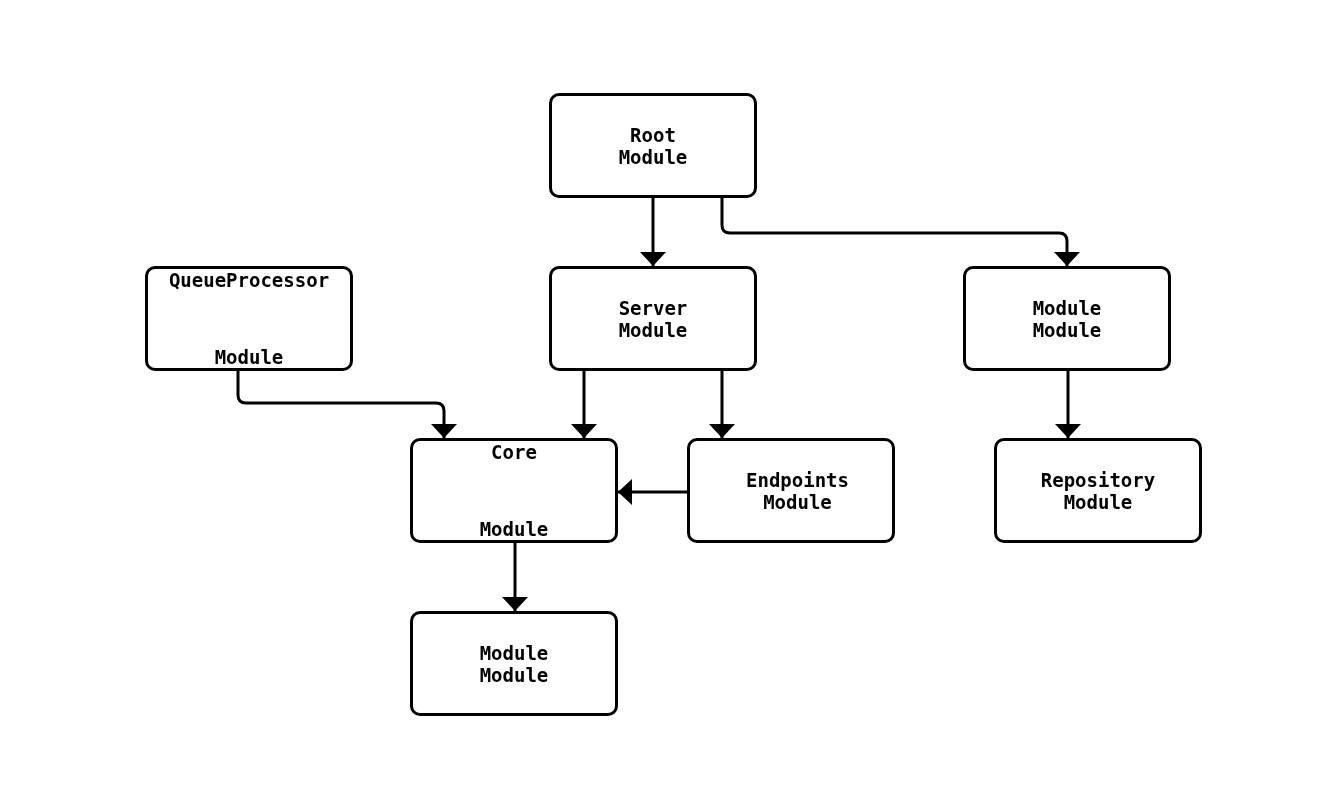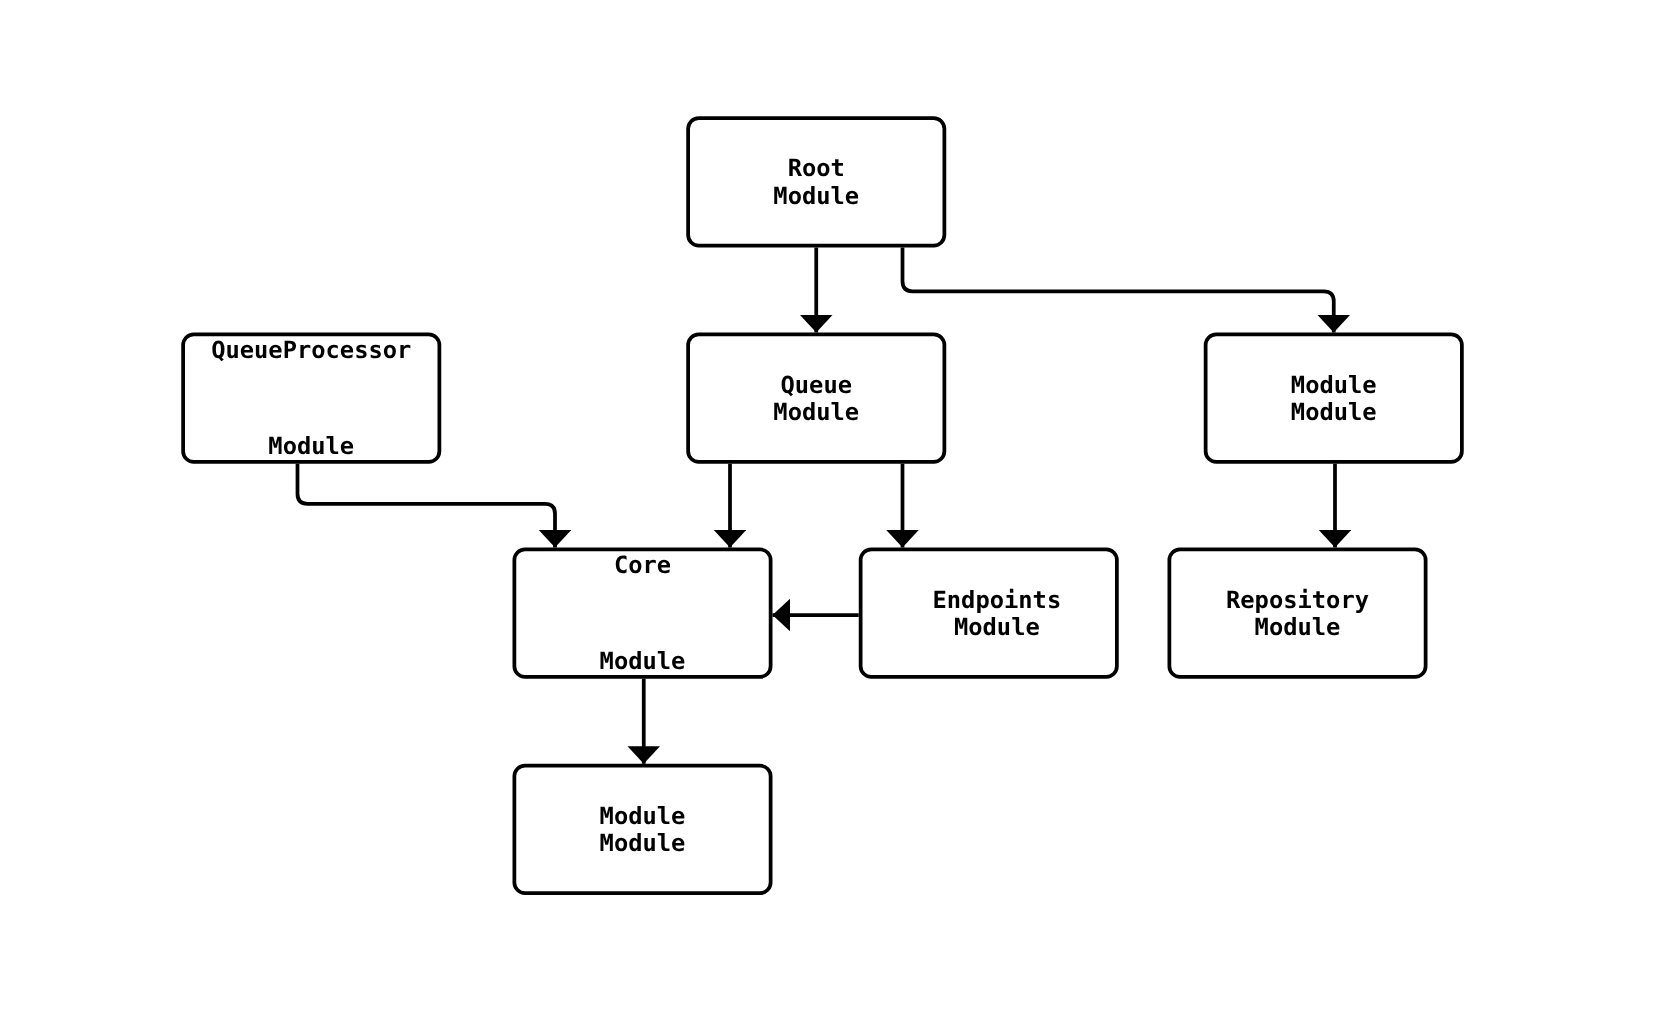--- a/index.html
+++ b/index.html
@@ -77,21 +77,21 @@
     <path class="edge" d="M515,543 L515,611" marker-end="url(#arrowhead)"></path>
     <path class="edge" d="M1068,371 L1068,438" marker-end="url(#arrowhead)"></path>
   </svg>
 
   <div class="node" style="left:549px; top:93px;">
     <span>Root</span>
     <span>Module</span>
   </div>
 
   <div class="node" style="left:549px; top:266px;">
-    <span>Queue</span>
+    <span>Server</span>
     <span>Module</span>
   </div>
 
   <div class="node" style="left:145px; top:266px;justify-content:space-between;">
     <span>QueueProcessor</span>
     <span>Module</span>
   </div>
 
   <div class="node" style="left:963px; top:266px;">
     <span>Module</span>
@@ -101,21 +101,21 @@
   <div class="node" style="left:410px; top:438px;justify-content:space-between;">
     <span>Core</span>
     <span>Module</span>
   </div>
 
   <div class="node" style="left:687px; top:438px;padding-left:13px;">
     <span>Endpoints</span>
     <span>Module</span>
   </div>
 
-  <div class="node" style="left:934px; top:438px;">
+  <div class="node" style="left:994px; top:438px;">
     <span>Repository</span>
     <span>Module</span>
   </div>
 
   <div class="node" style="left:410px; top:611px;">
     <span>Module</span>
     <span>Module</span>
   </div>
 
 </div>

